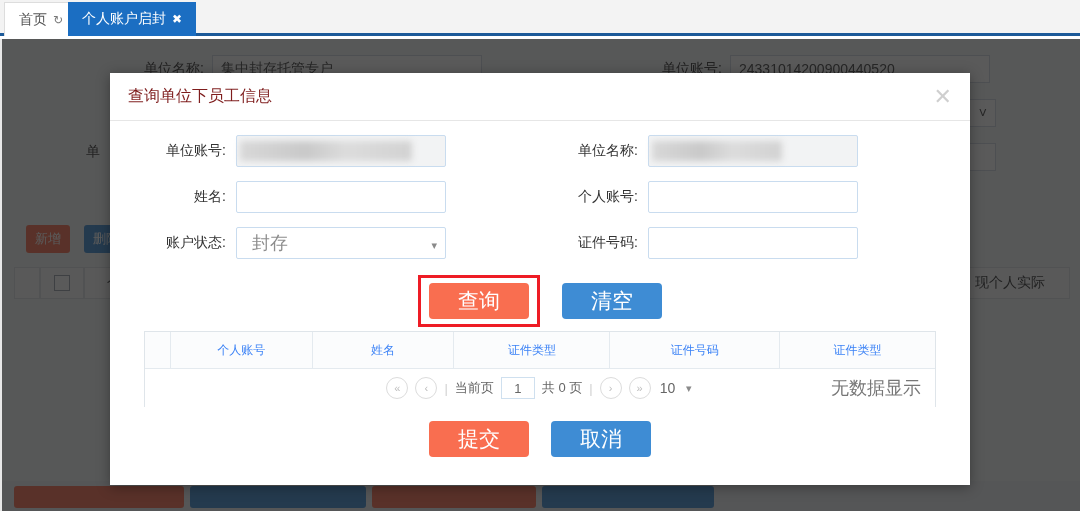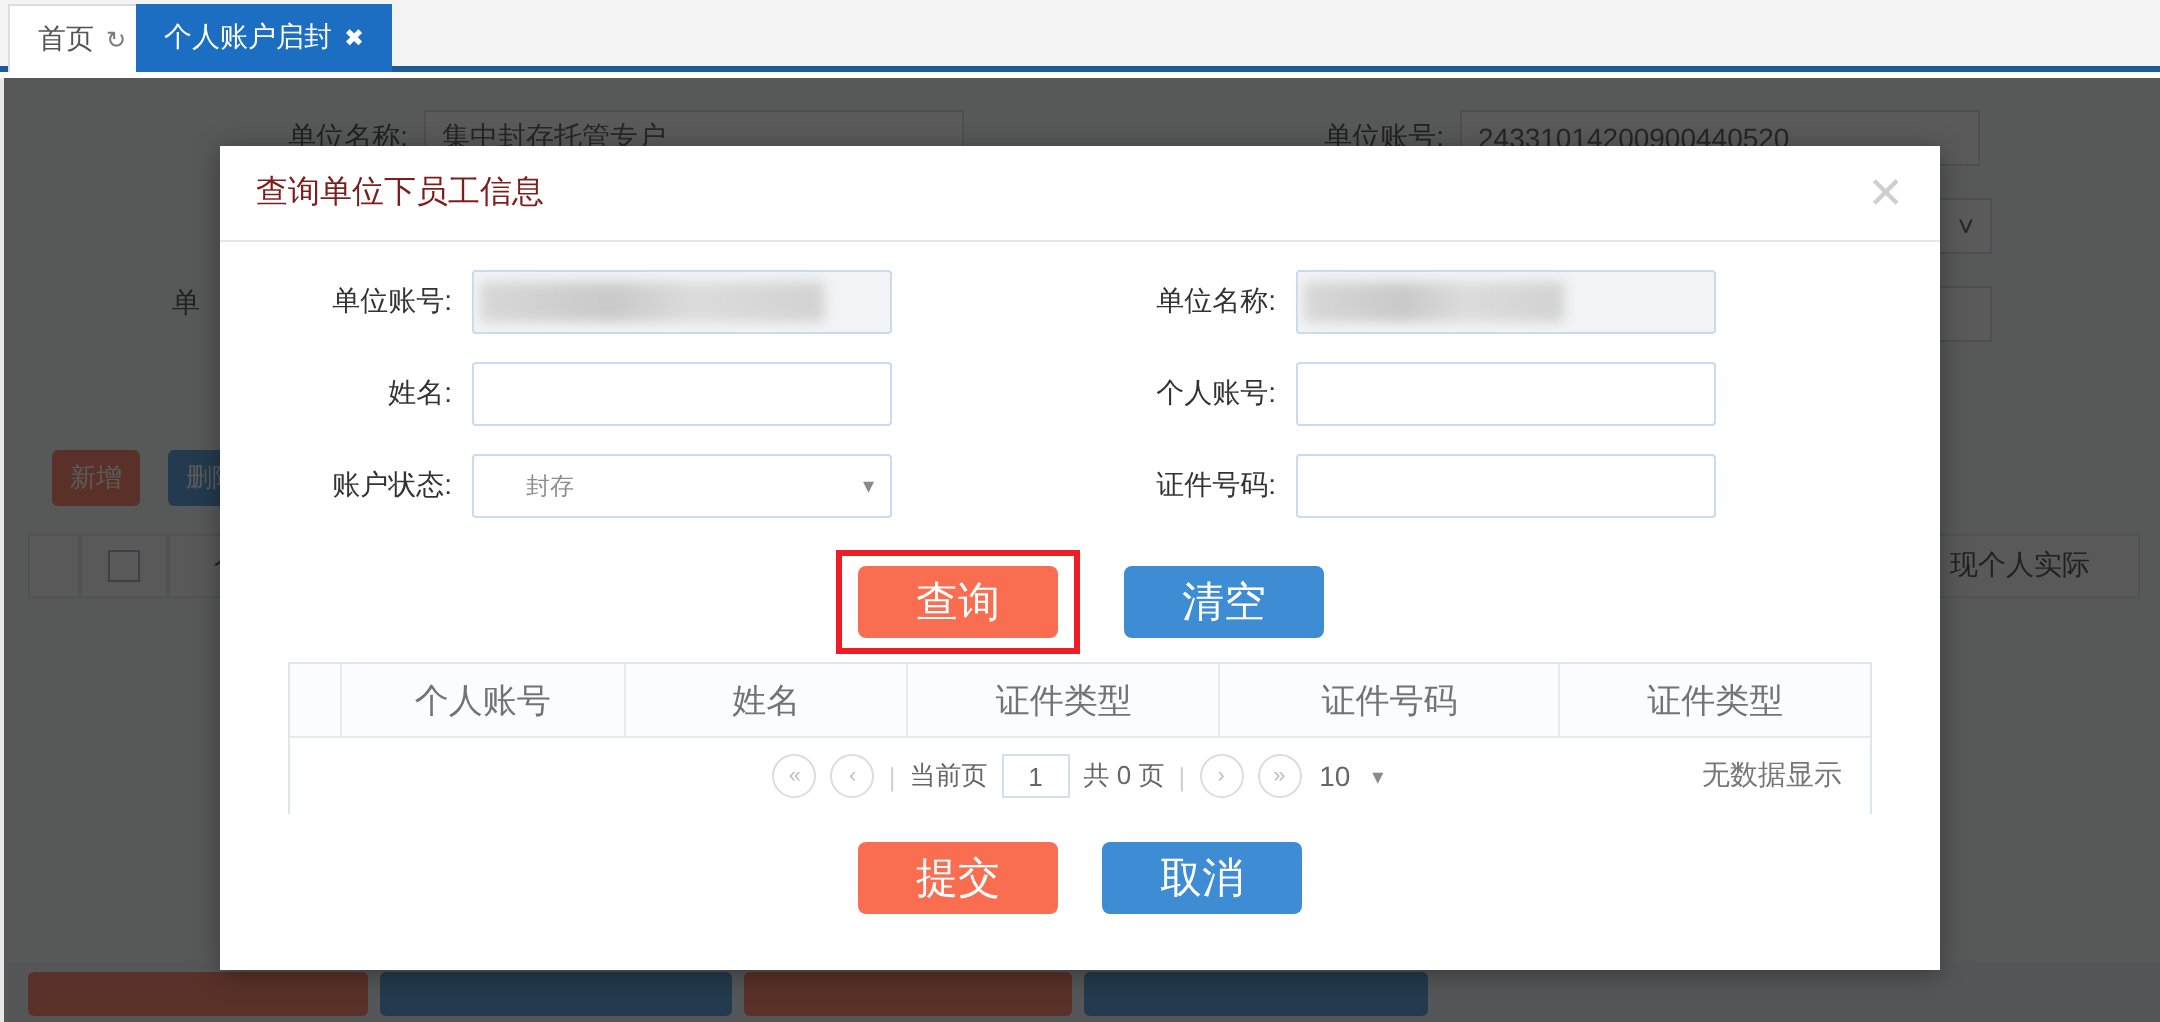--- a/index.html
+++ b/index.html
@@ -77,21 +77,21 @@
   .form-grid{display:flex;flex-wrap:wrap;}
   .field{width:50%;display:flex;align-items:center;margin-bottom:14px;box-sizing:border-box;}
   .field-label{
     width:108px;text-align:right;padding-right:10px;font-size:14px;color:#333;
     white-space:nowrap;box-sizing:border-box;
   }
   .field-ctrl{position:relative;flex:0 0 210px;}
   .ctrl{
     width:210px;height:32px;box-sizing:border-box;
     border:1px solid #c9dcef;border-radius:2px;background:#fff;
-    font-size:12px;color:#555;padding:0 26px;outline:none;
+    font-size:18px;color:#555;padding:0 15px;outline:none;
     font-family:"Liberation Sans","DejaVu Sans",sans-serif;
   }
   .ctrl.disabled{background:#f2f3f4;color:transparent;}
   .blurmask{
     position:absolute;left:4px;top:6px;height:20px;border-radius:2px;
     background:linear-gradient(90deg,#d8d8d8 0%,#c9c9c9 38%,#dcdcdc 62%,#d2d2d2 100%);
     filter:blur(3px);pointer-events:none;
   }
   .blurmask.m1{width:172px;}
   .blurmask.m2{width:130px;}
@@ -112,21 +112,21 @@
   .btn.blue{background:#3e8cd4;}
   .hl-wrap{
     border:3px solid #ee1c25;padding:5px 8px;display:inline-flex;
   }
 
   
   .table{margin:6px 16px 0 16px;border:1px solid #dfe5ea;border-bottom:none;}
   .thead{display:flex;background:#fbfcfd;height:36px;}
   .th{
     display:flex;align-items:center;justify-content:center;
-    font-size:17px;color:#737373;border-right:1px solid #e4eaef;box-sizing:border-box;height:36px;
+    font-size:12px;color:#3b82f6;border-right:1px solid #e4eaef;box-sizing:border-box;height:36px;
   }
   .th:last-child{border-right:none;}
   .th-check{flex:0 0 26px;}
   .pager{
     display:flex;align-items:center;height:38px;border-top:1px solid #e4eaef;
     background:#fff;position:relative;
   }
   .pager-inner{
     position:absolute;left:0;right:0;display:flex;align-items:center;justify-content:center;gap:7px;
   }
@@ -140,21 +140,21 @@
     width:34px;height:22px;border:1px solid #cfe0ef;text-align:center;font-size:13px;color:#666;
     box-sizing:border-box;outline:none;font-family:"Liberation Sans","DejaVu Sans",sans-serif;
   }
   .pg-size{position:relative;display:inline-flex;align-items:center;}
   .pg-size select{
     appearance:none;-webkit-appearance:none;border:none;background:transparent;
     font-size:14px;color:#666;padding:0 18px 0 2px;outline:none;cursor:pointer;
     font-family:"Liberation Sans","DejaVu Sans",sans-serif;
   }
   .pg-size .chev{position:absolute;right:2px;color:#8a8a8a;font-size:11px;pointer-events:none;}
-  .nodata{position:absolute;right:14px;font-size:14px;color:#777;}
+  .nodata{position:absolute;right:14px;font-size:18px;color:#777;}
 
   .footer{display:flex;justify-content:center;align-items:center;gap:22px;height:64px;}
 </style>
 </head>
 <body>
 
 <div class="tabbar">
   <div class="tab tab-home">
     <span>首页</span>
     <span class="refresh-icon">↻</span>

